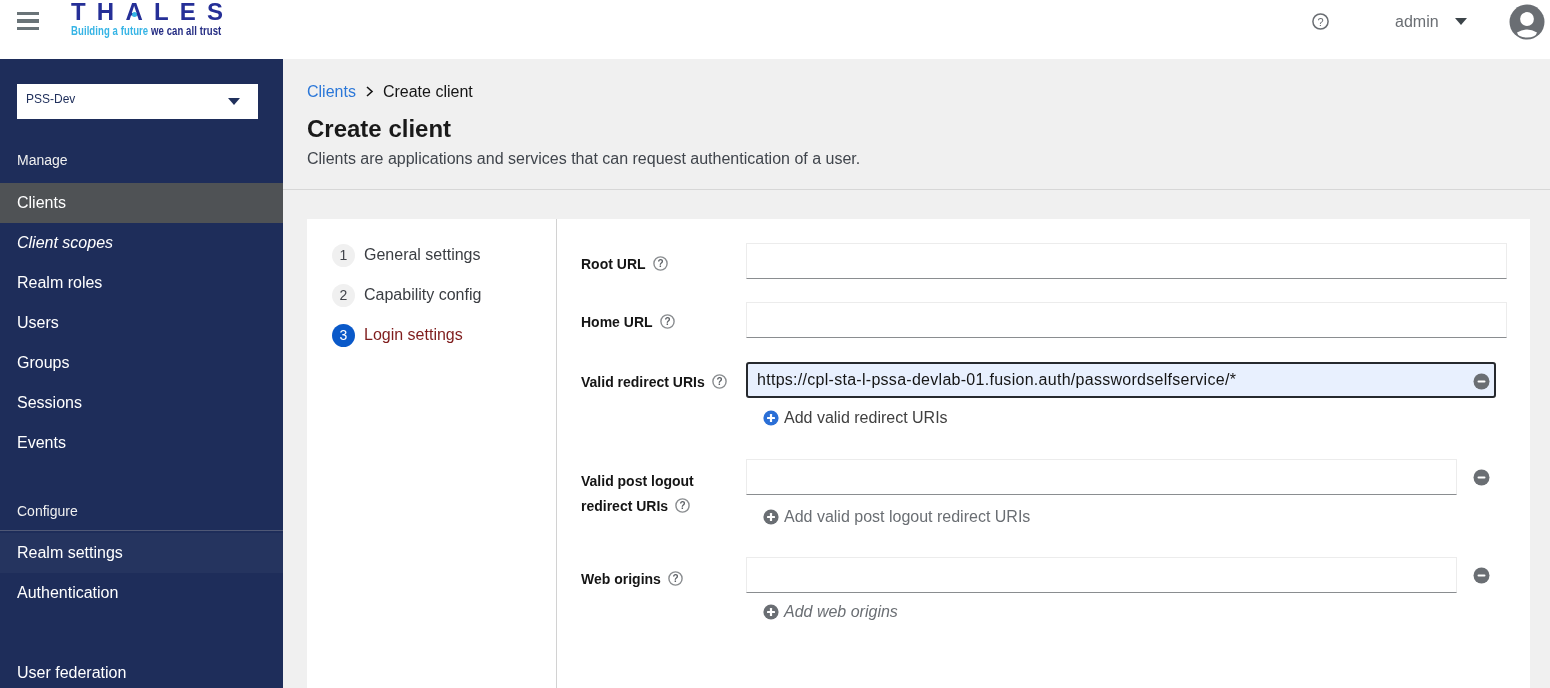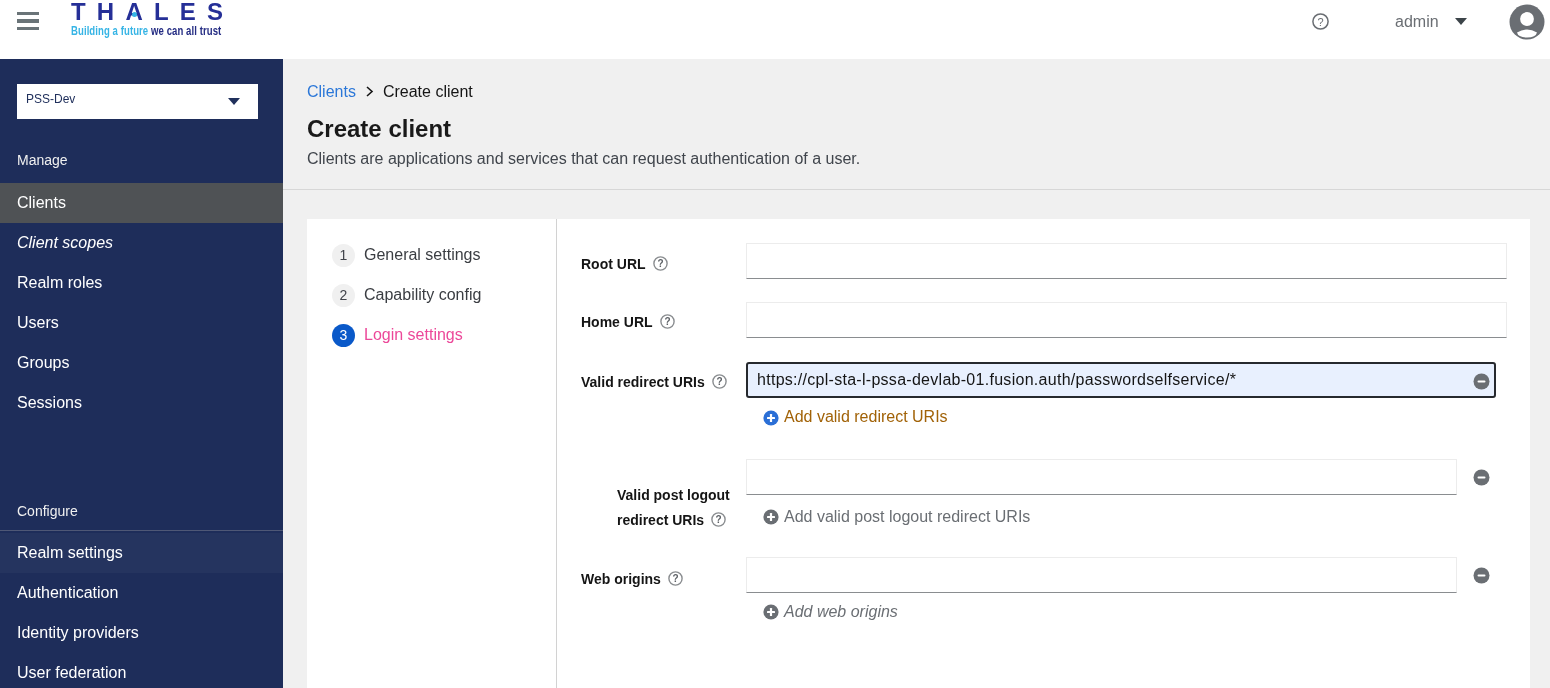--- a/index.html
+++ b/index.html
@@ -46,36 +46,36 @@
 
 
 .card { position:absolute; left:307px; top:219px; width:1223px; height:469px; background:#fff; }
 .vdivider { position:absolute; left:249px; top:0; width:1px; height:469px; background:#d2d2d2; }
 
 
 .step { position:absolute; left:25px; height:24px; display:flex; align-items:center; }
 .step .num { width:23px; height:23px; border-radius:50%; background:#f0f0f0; color:#40434a; font-size:14px; display:flex; align-items:center; justify-content:center; margin-right:9px; }
 .step .stext { font-size:16px; color:#3a3d42; }
 .step.cur .num { background:#0a59c9; color:#fff; }
-.step.cur .stext { color:#ec4899; }
+.step.cur .stext { color:#7f1d1d; }
 .step1 { top:24px; }
 .step2 { top:64px; }
 .step3 { top:104px; }
 
 
 .flabel { position:absolute; left:274px; font-size:14px; font-weight:bold; color:#151515; line-height:25px; }
 .flabel svg { vertical-align:-2px; margin-left:7px; }
 .finput { position:absolute; left:439px; height:36px; background:#fff; border:1px solid #ececec; border-bottom:1px solid #8a8d90; }
 .finput.w1 { width:761px; }
 .finput.w2 { width:711px; }
 .finput.focus { width:750px; background:#e8f0fe; border:2px solid #26292e; border-radius:3px; font-size:16px; letter-spacing:0.28px; color:#151515; line-height:32px; padding-left:9px; white-space:nowrap; overflow:hidden; }
 .minusbtn { position:absolute; left:1166px; width:17px; height:17px; }
 .addlink { position:absolute; left:456px; height:17px; display:flex; align-items:center; font-size:16px; }
 .addlink svg { margin-right:5px; }
-.addlink.blue { color:#a16207;align-items:flex-end; }
+.addlink.blue { color:#404040; }
 .addlink.gray { color:#6a6e73; }
 </style>
 </head>
 <body>
 
 <div class="main">
   <div class="breadcrumb"><a>Clients</a><span class="sep"><svg width="9" height="11" viewBox="0 0 9 11">
           <path d="M2 1 L7 5.5 L2 10" stroke="#151515" stroke-width="1.6" fill="none"></path>
         </svg></span><span class="cur">Create client</span></div>
   <div class="h1">Create client</div>
@@ -118,21 +118,21 @@
   <div class="minusbtn" style="top:154px;"><svg width="17" height="17" viewBox="0 0 17 17">
         <circle cx="8.5" cy="8.5" r="8" fill="#6a6e73"></circle>
         <rect x="4.5" y="7.4" width="8" height="2.2" rx="1" fill="#fff"></rect>
       </svg></div>
   <div class="addlink blue" style="top:190px;"><svg width="16" height="16" viewBox="0 0 16 16">
         <circle cx="8" cy="8" r="7.6" fill="#2b6fd6"></circle>
         <rect x="4" y="6.9" width="8" height="2.2" rx="0.5" fill="#fff"></rect>
         <rect x="6.9" y="4" width="2.2" height="8" rx="0.5" fill="#fff"></rect>
       </svg>Add valid redirect URIs</div>
 
-  <div class="flabel" style="top:264px;margin-left:36px;">Valid post logout<br>redirect URIs<svg width="15" height="15" viewBox="0 0 15 15">
+  <div class="flabel" style="top:250px;">Valid post logout<br>redirect URIs<svg width="15" height="15" viewBox="0 0 15 15">
         <circle cx="7.5" cy="7.5" r="6.6" fill="none" stroke="#8a8d90" stroke-width="1.4"></circle>
         <text x="7.5" y="11" text-anchor="middle" font-size="10" font-weight="bold" fill="#5d6166" font-family="Liberation Sans">?</text>
       </svg></div>
   <div class="finput w2" style="top:240px;"></div>
   <div class="minusbtn" style="top:250px;"><svg width="17" height="17" viewBox="0 0 17 17">
         <circle cx="8.5" cy="8.5" r="8" fill="#6a6e73"></circle>
         <rect x="4.5" y="7.4" width="8" height="2.2" rx="1" fill="#fff"></rect>
       </svg></div>
   <div class="addlink gray" style="top:289px;"><svg width="16" height="16" viewBox="0 0 16 16">
         <circle cx="8" cy="8" r="7.6" fill="#6a6e73"></circle>
@@ -161,25 +161,25 @@
       <span class="txt">PSS-Dev</span>
       <span class="caret"></span>
     </div>
   <div class="navlabel" style="top:93px;">Manage</div>
   <div class="navitem sel" style="top:124px;">Clients</div>
   <div class="navitem" style="top:164px;font-style:italic;">Client scopes</div>
   <div class="navitem" style="top:204px;">Realm roles</div>
   <div class="navitem" style="top:284px;">Groups</div>
   <div class="navitem" style="top:244px;">Users</div>
   <div class="navitem" style="top:324px;">Sessions</div>
+  <div class="navitem" style="top:364px;">Events</div>
   <div class="navlabel" style="top:444px;">Configure</div>
   <div class="navdivider"></div>
   <div class="navitem hov" style="top:474px;">Realm settings</div>
   <div class="navitem" style="top:514px;">Authentication</div>
-  <div class="navitem" style="top:554px;">Identity providers</div>
   <div class="navitem" style="top:594px;">User federation</div>
 </div>
 
 <div class="header">
   <div class="hamburger">
       <span></span>
       <span></span>
       <span></span>
     </div>
   <div class="logo">

